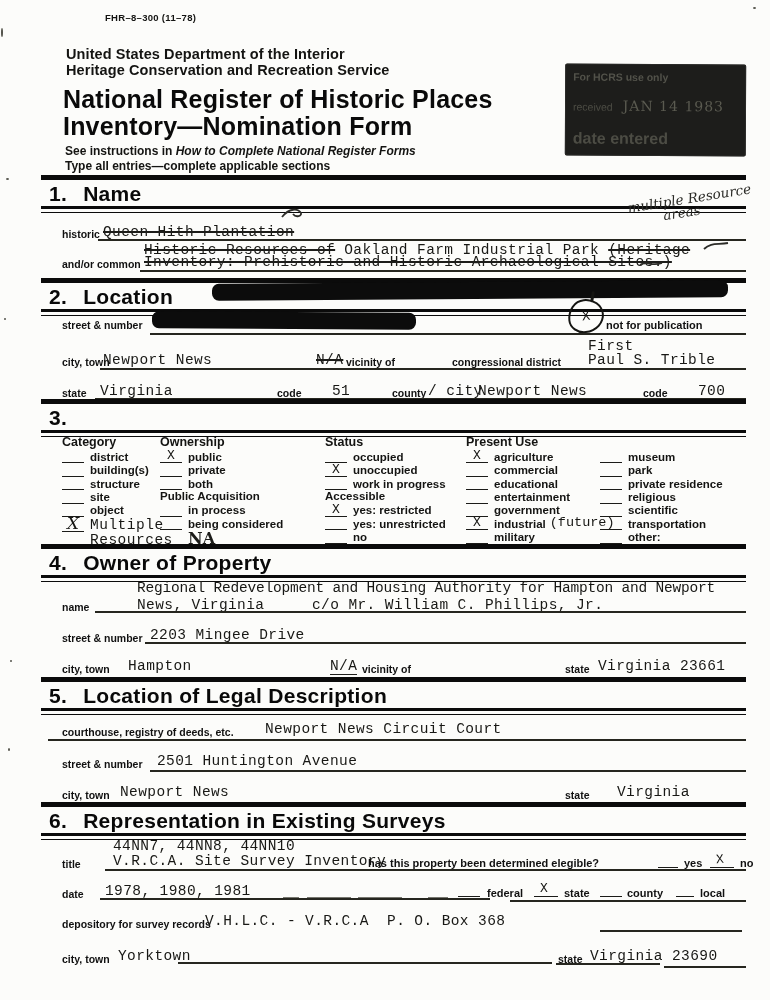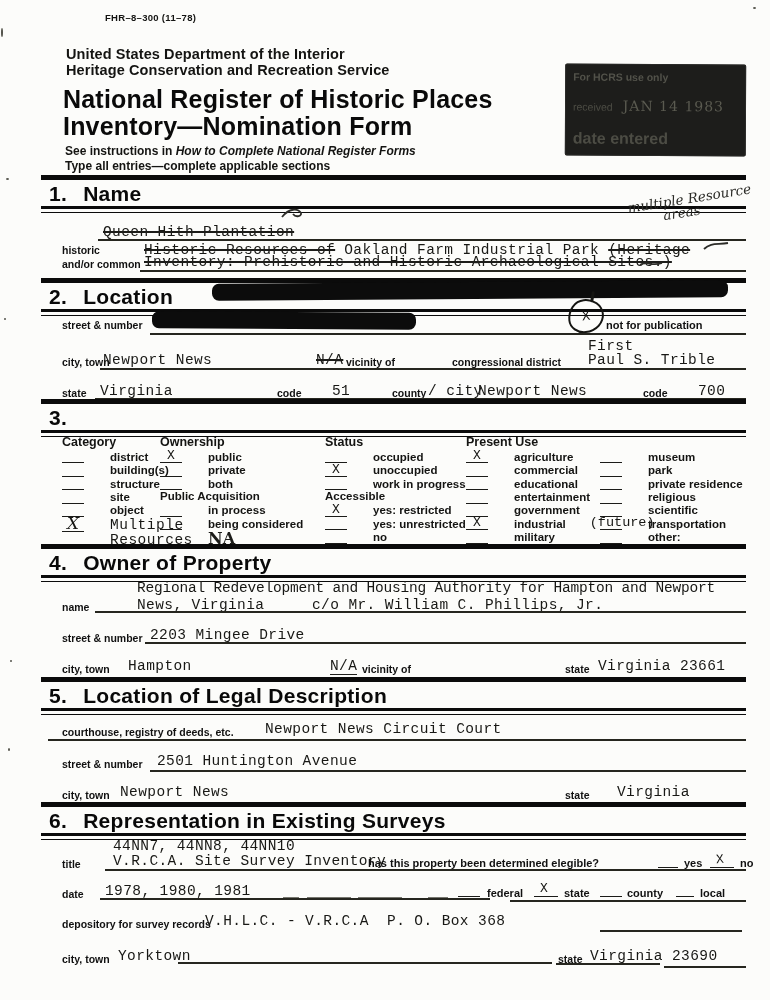--- a/index.html
+++ b/index.html
@@ -39,21 +39,21 @@
          transform:rotate(.3deg);border-radius:2px;box-shadow:0 0 0 1px #2a2a28 inset;}
   .stamp .st1{position:absolute;left:8px;top:7px;font-weight:bold;font-size:10.5px;color:#52524a;}
   .stamp .st2{position:absolute;left:8px;top:34px;font-weight:normal;font-size:10.5px;color:#4c4c44;}
   .stamp .stdate{font-family:"DejaVu Serif",serif;font-size:14px;color:#5a5a50;margin-left:10px;letter-spacing:1px;}
   .stamp .st3{position:absolute;left:8px;top:66px;font-weight:bold;font-size:16px;color:#4c4c44;}
   
   .redact{position:absolute;background:#0c0c0c;border-radius:7px;}
   
   .col{position:absolute;}
   .colhead{font-weight:bold;font-size:12.5px;height:14px;line-height:13px;white-space:nowrap;}
-  .chk{height:13.4px;display:flex;align-items:flex-end;white-space:nowrap;gap:20px;}
+  .chk{height:13.4px;display:flex;align-items:flex-end;white-space:nowrap;}
   .mk{display:inline-block;width:22px;min-width:22px;border-bottom:1.8px solid #1b1b18;text-align:center;
       font-family:"Liberation Mono",monospace;font-size:13px;line-height:11px;height:12px;margin-right:6px;color:#161613;}
   .mk.nob{border-bottom:none;}
   .mk.hand-mk{font-family:"DejaVu Serif",serif;font-style:italic;font-size:17px;line-height:13px;height:14px;}
   .lbl{font-weight:bold;font-size:11.5px;line-height:12.5px;}
   .sub{font-weight:bold;font-size:11.5px;height:13.4px;line-height:13px;white-space:nowrap;}
   .lbl-typ{font-family:"Liberation Mono",monospace;font-size:14.5px;letter-spacing:.5px;line-height:13px;color:#181815;}
   .typ-sfx{font-family:"Liberation Mono",monospace;font-size:13.5px;margin-left:4px;color:#181815;}
   .na-hand{font-family:"DejaVu Serif",serif;font-size:16px;font-weight:bold;line-height:13px;color:#1c1c19;}
   
@@ -106,21 +106,21 @@
     <div class="bb2"></div>
   </div>
 
   <div class="annot" style="left:628px;top:192px;">
     <div>multiple Resource</div>
     <div class="l2">areas</div>
   </div>
   <svg class="abs" style="left:280px;top:206px;" width="30" height="16">
       <path d="M2,11 C9,2 18,2 21,7 C22,10 16,12 13,8" stroke="#2c2c28" fill="none" stroke-width="1.8"></path>
     </svg>
-  <div class="abs flabel" style="left:62px;top:244px;">historic</div>
+  <div class="abs flabel" style="left:62px;top:228px;">historic</div>
   <div class="abs type strike" style="left:103px;top:224px;">Queen Hith Plantation</div>
   <div class="rule" style="left:98px;top:239px;width:648px;"></div>
 
   <div class="abs" style="left:144px;top:240px;"><span class="type strike">Historic Resources of</span><span class="type"> Oakland Farm Industrial Park </span><span class="type strike">(Heritage</span></div>
   <svg class="abs" style="left:702px;top:240px;" width="30" height="12">
       <path d="M2,9 C9,2 16,5 26,3" stroke="#2c2c28" fill="none" stroke-width="1.8"></path>
     </svg>
   <div class="abs flabel" style="left:62px;top:258px;">and/or common</div>
   <div class="abs type strike" style="left:144px;top:254px;">Inventory: Prehistoric and Historic Archaeological Sites.)</div>
   <svg class="abs" style="left:638px;top:258px;" width="28" height="12">

